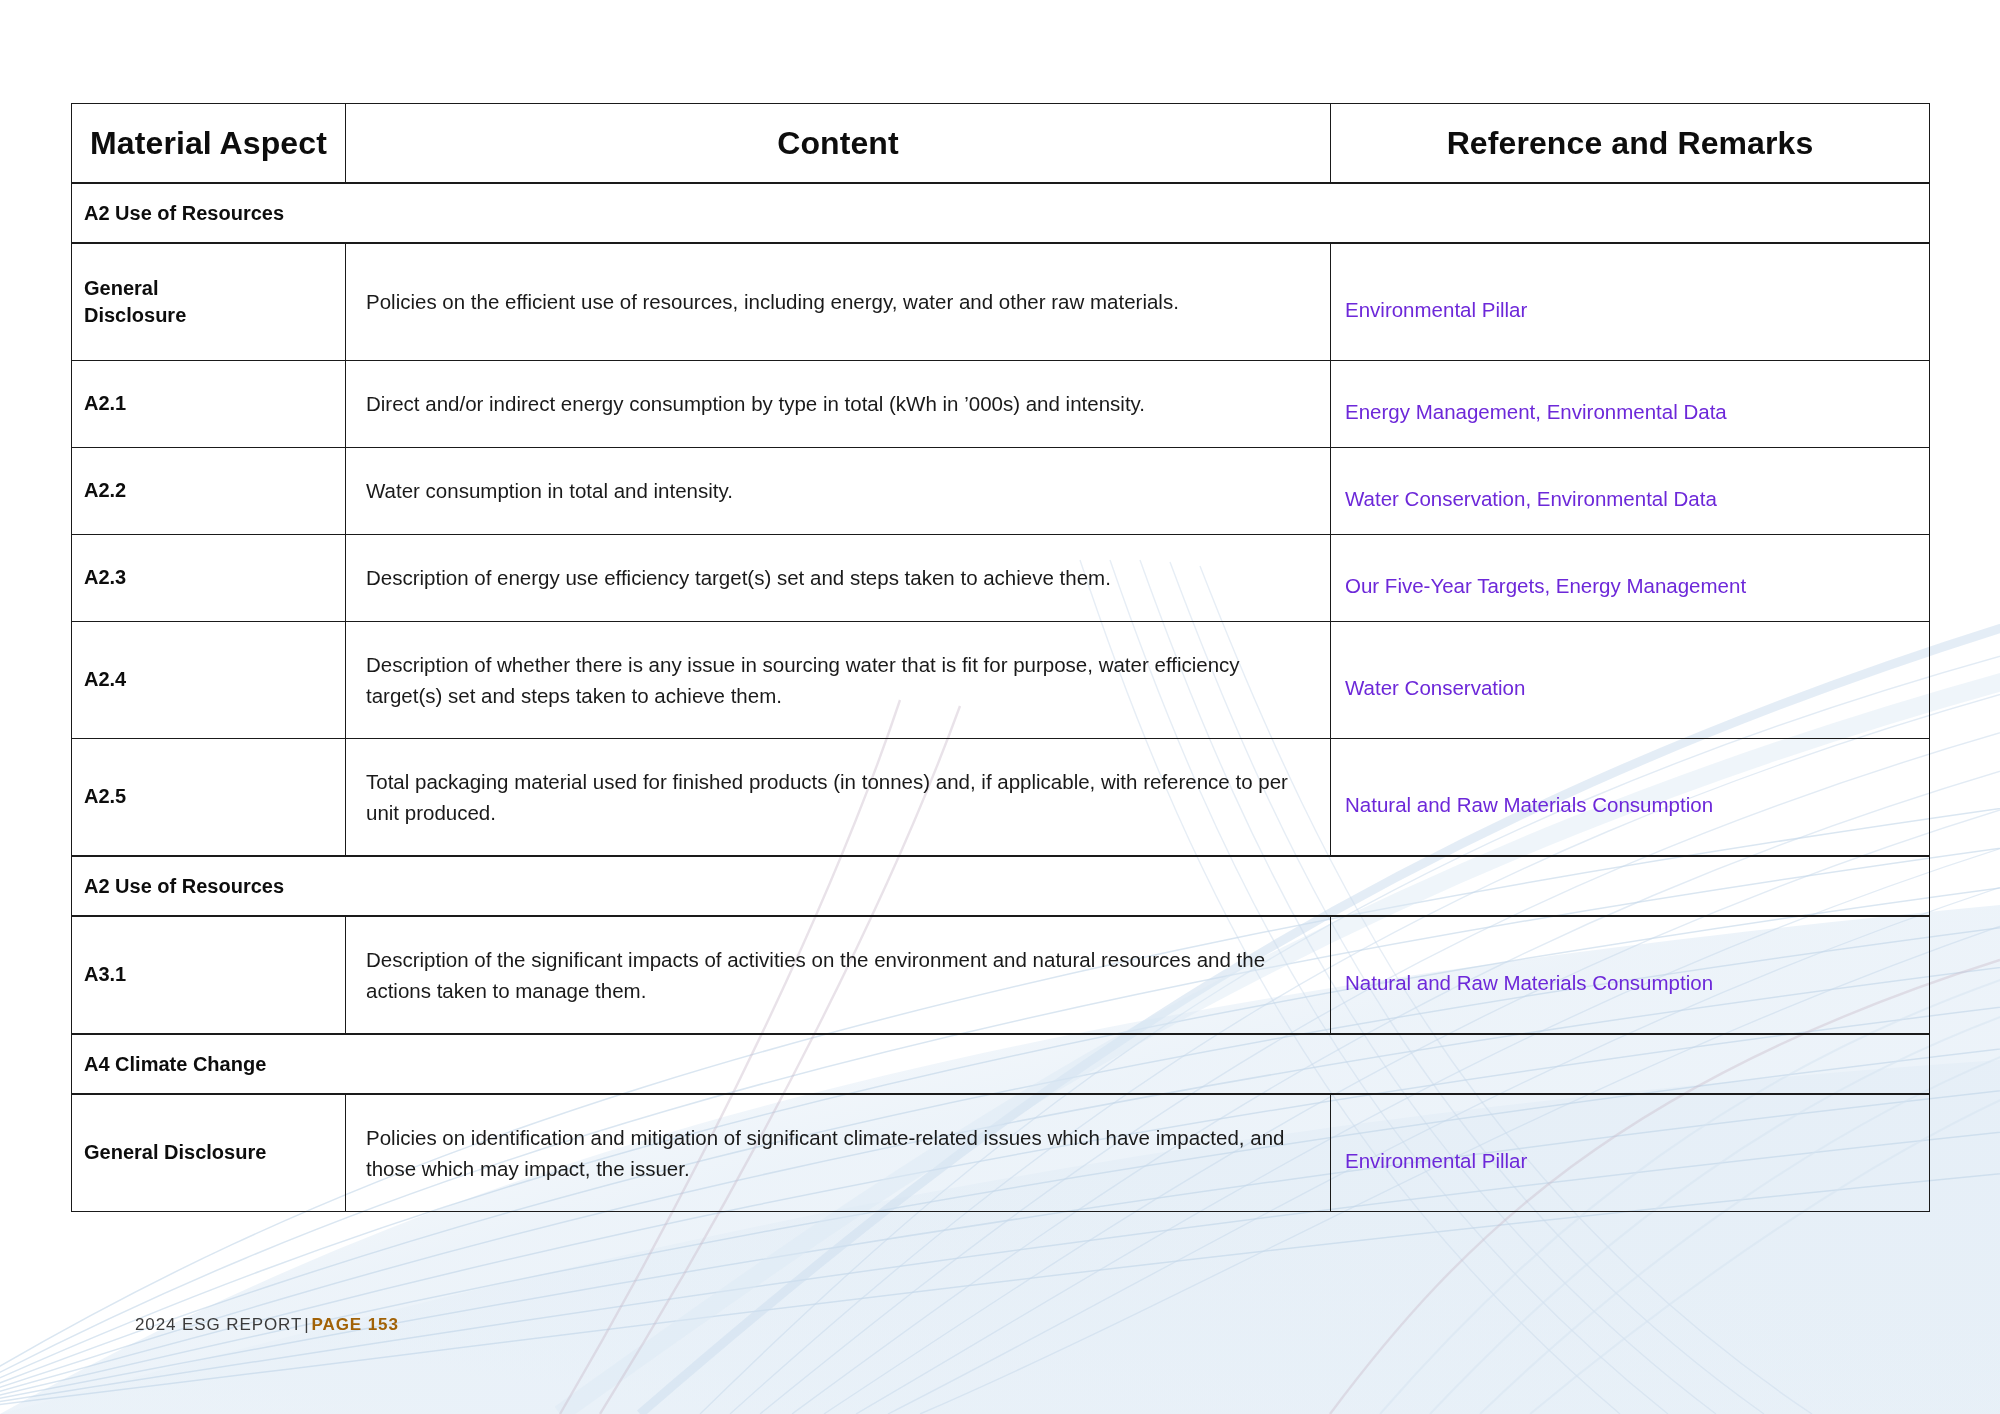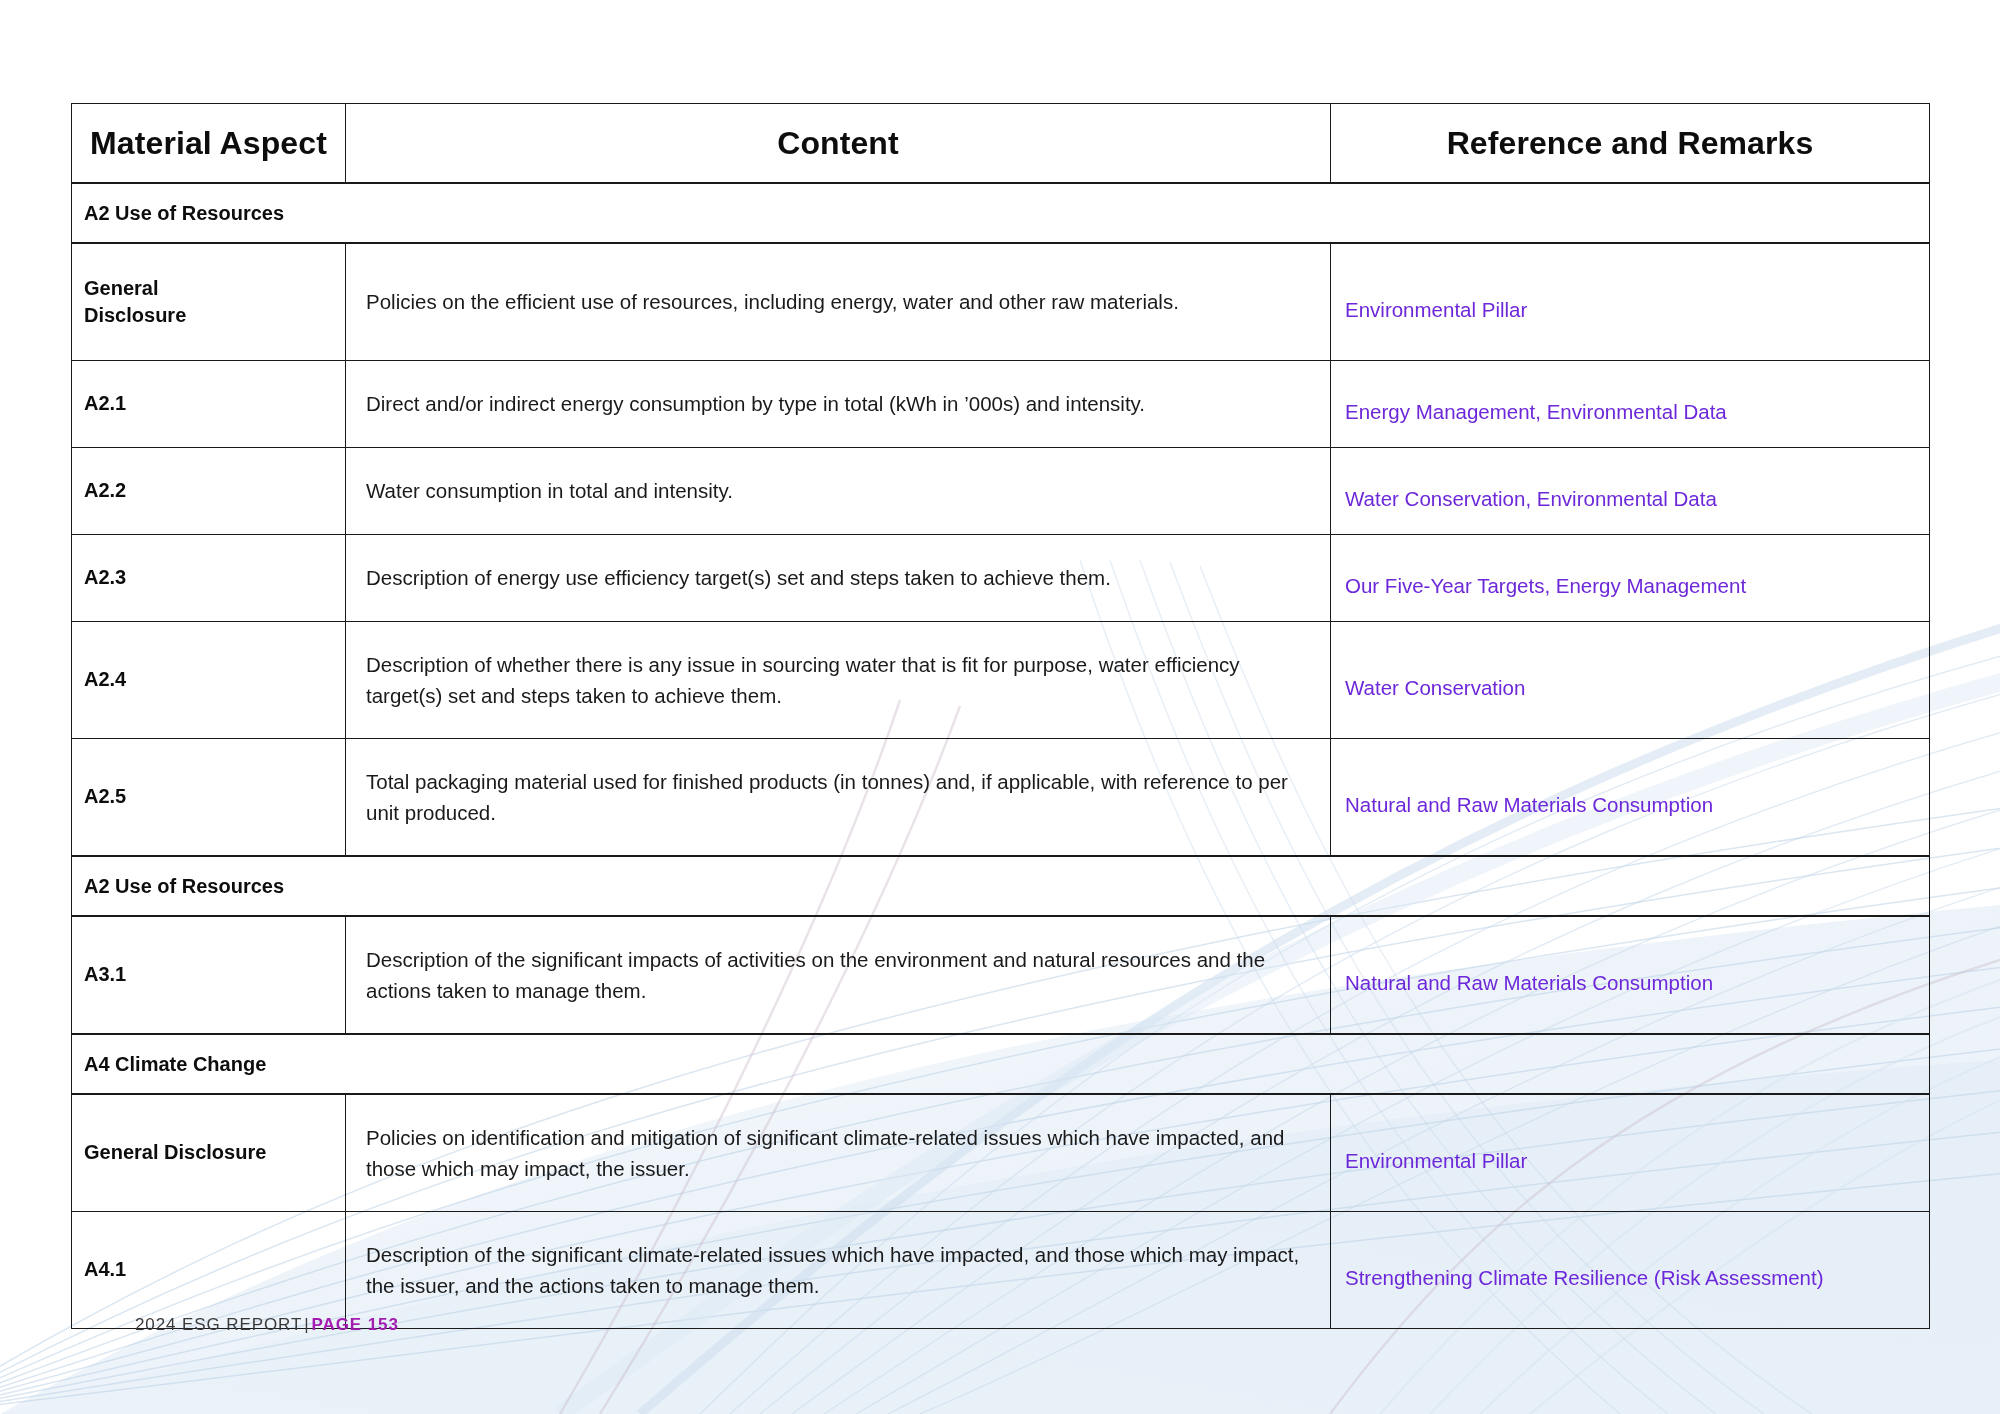--- a/index.html
+++ b/index.html
@@ -117,21 +117,21 @@
     left: 135px;
     top: 1315px;
     font-size: 17px;
     letter-spacing: 0.9px;
     color: #3a3a3a;
     white-space: nowrap;
     z-index: 3;
   }
   .footer .page-no {
     font-weight: bold;
-    color: #a21caf;
+    color: #a16207;
   }
   .footer .sep {
     color: #3a3a3a;
     padding: 0 2px;
   }
 </style>
 </head>
 <body>
 
 <svg id="wave-bg" viewBox="0 0 2000 1414" preserveAspectRatio="none">
@@ -283,25 +283,20 @@
         <tr class="section-row">
           <td colspan="3">A4 Climate Change</td>
         </tr>
 
         <tr class="body-row two-line">
           <td class="aspect">General Disclosure</td>
           <td class="content">Policies on identification and mitigation of significant climate-related issues which have impacted, and those which may impact, the issuer.</td>
           <td class="ref">Environmental Pillar</td>
         </tr>
 
-        <tr class="body-row two-line">
-          <td class="aspect">A4.1</td>
-          <td class="content">Description of the significant climate-related issues which have impacted, and those which may impact, the issuer, and the actions taken to manage them.</td>
-          <td class="ref">Strengthening Climate Resilience (Risk Assessment)</td>
-        </tr>
 
       </tbody>
     </table>
   </div>
 
   <div class="footer">
     <span>2024 ESG REPORT</span><span class="sep">|</span><span class="page-no">PAGE 153</span>
   </div>
 
 </div>

